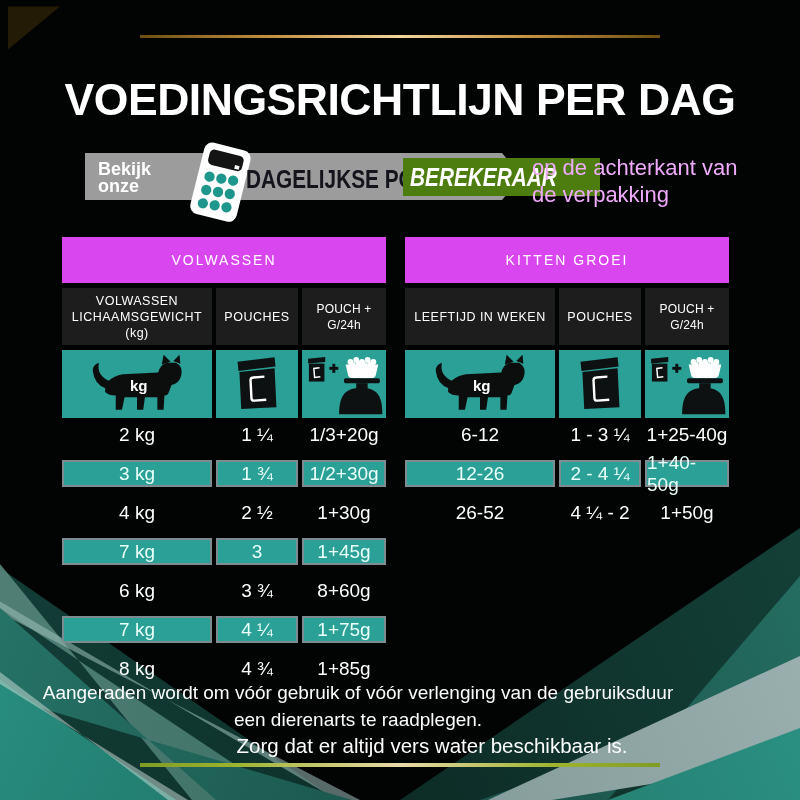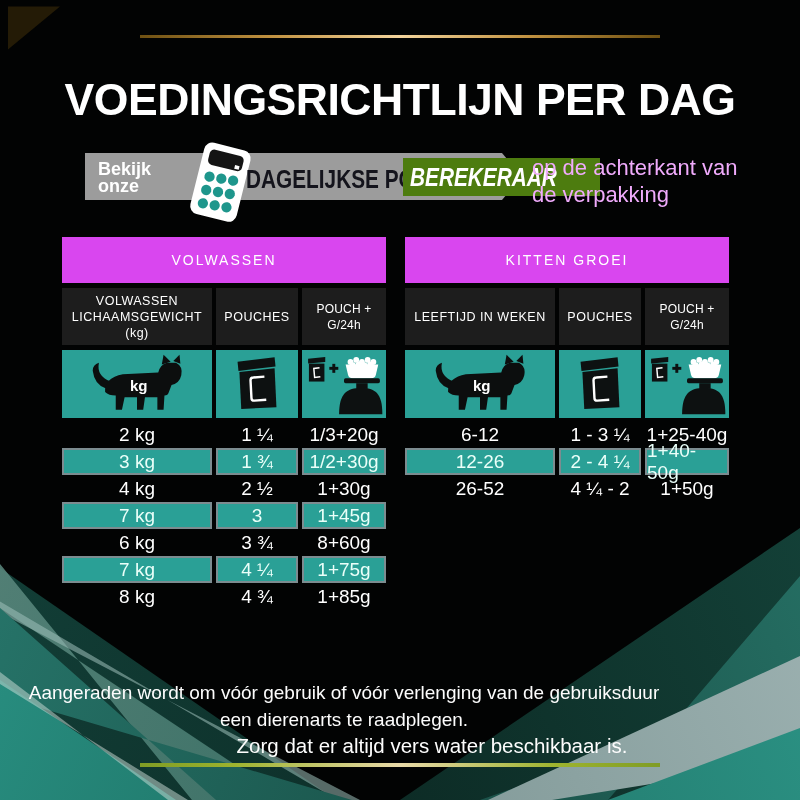--- a/index.html
+++ b/index.html
@@ -45,26 +45,26 @@
   .ftable.adult{left:62px;} .ftable.kitten{left:405px;}
   .tbl-header{height:46px;background:#d946ef;display:flex;align-items:center;justify-content:center;
     font-size:14px;letter-spacing:2px;margin-bottom:5px;}
   .tbl-cols{display:flex;gap:4px;height:57px;margin-bottom:5px;border-radius:8px;}
   .colh{background:#1d1d1d;display:flex;align-items:center;justify-content:center;text-align:center;
     font-size:12.5px;letter-spacing:.5px;line-height:16px;padding:0 4px;box-sizing:border-box;}
   .w0{width:150px;flex:none;} .w1{width:82px;flex:none;} .w2{width:84px;flex:none;}
   .colh.w2{font-size:12px;letter-spacing:.2px;}
   .tbl-icons{display:flex;gap:4px;height:68px;margin-bottom:3px;}
   .icell{background:#2aa096;display:flex;align-items:center;justify-content:center;overflow:hidden;font-weight:bold;}
-  .rows{display:flex;flex-direction:column;}
+  .rows{display:flex;flex-direction:column;gap:12px;}
   .tbl-row{display:flex;gap:4px;height:27px;}
   .cell{display:flex;align-items:center;justify-content:center;font-size:19px;color:#fff;box-sizing:border-box;}
   .tbl-row.hl .cell{background:#2aa096;border:2px solid #7c8c90;color:#eafff9;}
   
-  .advice{position:absolute;top:679px;left:0;width:688px;text-align:center;font-size:19px;line-height:27px;color:#fdfdfd;}
+  .advice{position:absolute;top:679px;left:14px;width:688px;text-align:center;font-size:19px;line-height:27px;color:#fdfdfd;}
   .water-note{position:absolute;top:734px;left:0;width:800px;text-align:center;font-size:20.5px;color:#fdfdfd;padding-left:32px;}
 </style>
 </head>
 <body>
 
 <div class="stage">
 
   <div class="decor">
     <div class="corner-gold"></div>
     <div class="gold-line-top"></div>

